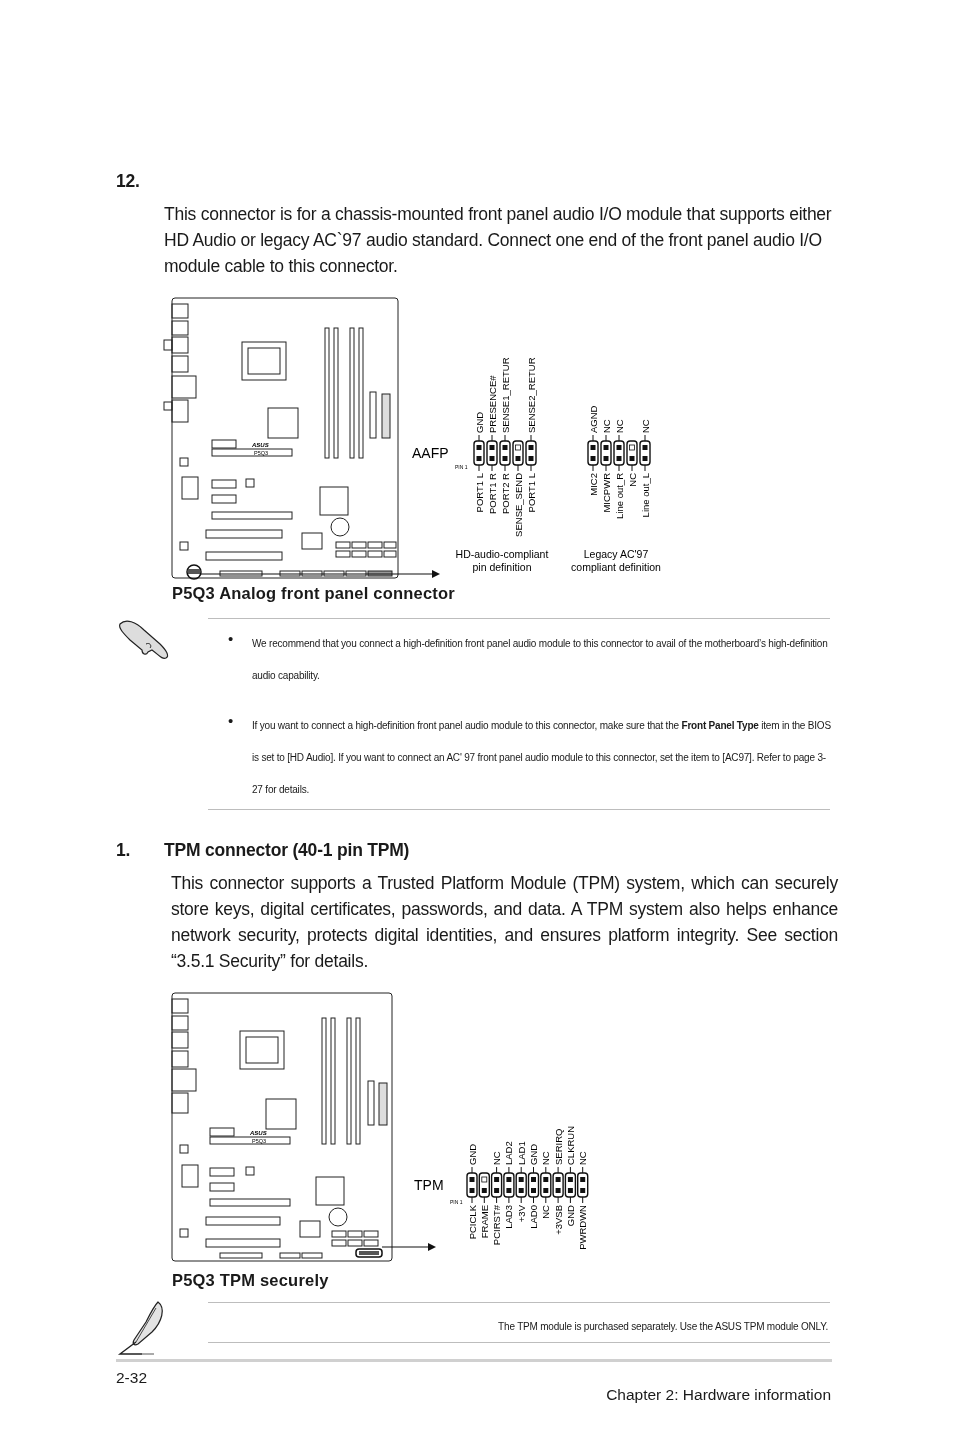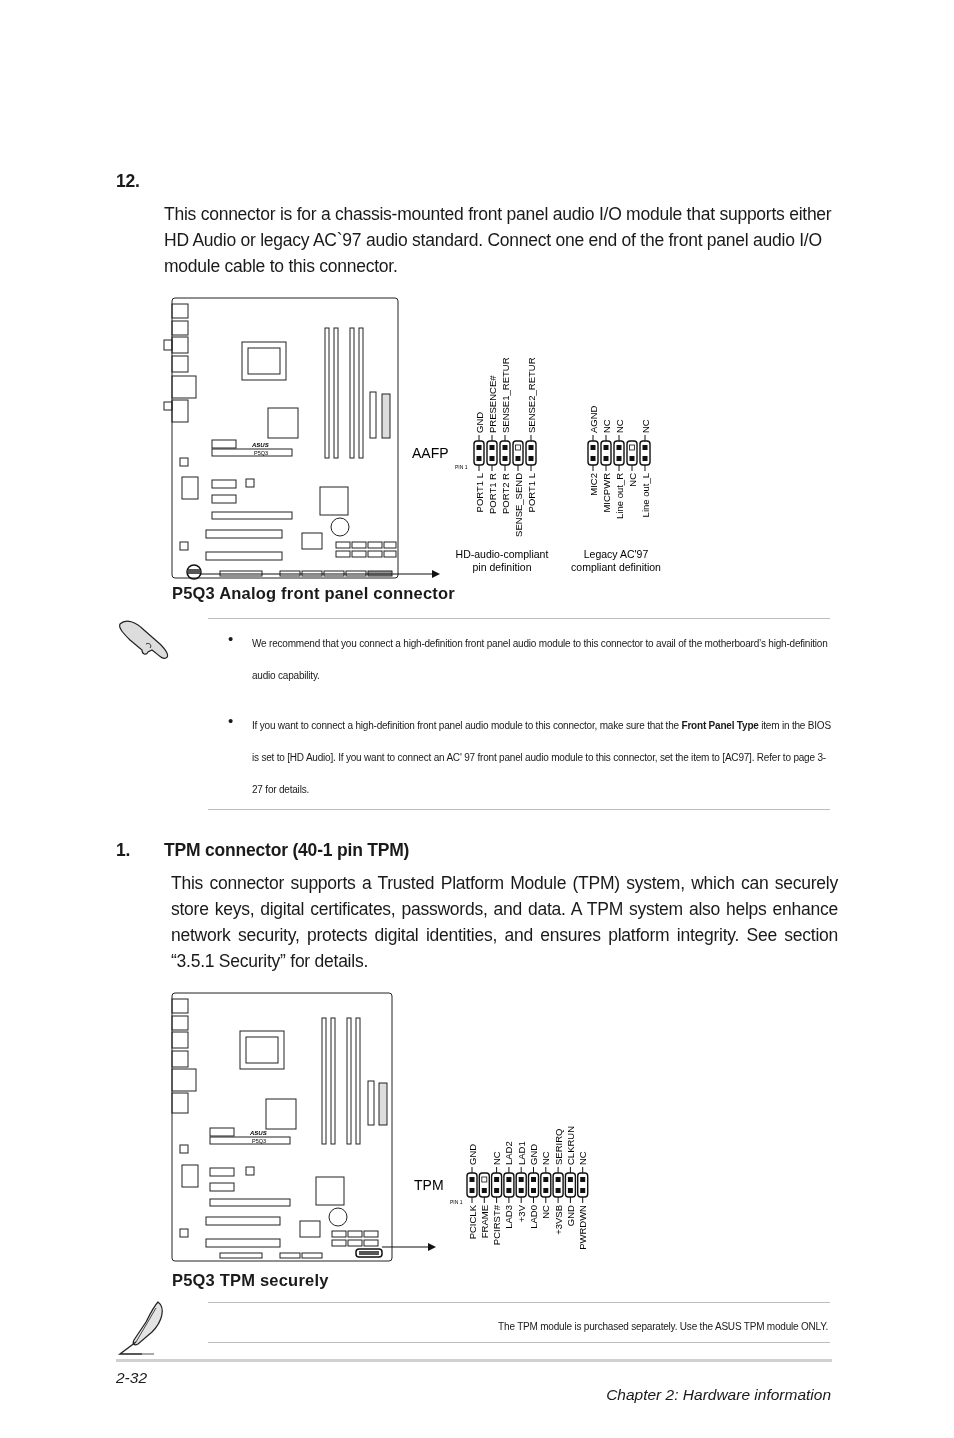--- a/index.html
+++ b/index.html
@@ -7,21 +7,21 @@
   .abs { position:absolute; }
   .heading { font-weight:bold; font-size:17.5px; letter-spacing:-0.2px; }
   .heading .num { position:absolute; left:0; }
   .heading .txt { position:absolute; left:48px; white-space:nowrap; }
   .para { font-size:17.5px; line-height:26px; letter-spacing:-0.25px; }
   .para.justify { text-align:justify; text-align-last:left; }
   .note-text { font-size:10px; line-height:32px; letter-spacing:-0.2px; }
   .rule { position:absolute; height:1px; background:#bdbdbd; }
   .bullet { position:absolute; font-size:15px; }
   .diagram-caption { font-weight:bold; font-size:16.5px; letter-spacing:0.2px;text-align:right; }
-  .footer { font-size:15.5px;font-style:italic; }
+  .footer { font-size:15.5px; }
   svg text { font-family:"Liberation Sans", sans-serif; }
 </style>
 </head>
 <body>
 
 <div class="abs heading" style="left:116px; top:171px; width:720px; height:24px;">
   <span class="num">12.</span>
 </div>
 <div class="abs para" style="left:164px; top:201px; width:670px;">This connector is for a chassis-mounted front panel audio I/O module that supports either HD Audio or legacy AC`97 audio standard. Connect one end of the front panel audio I/O module cable to this connector.</div>
 

